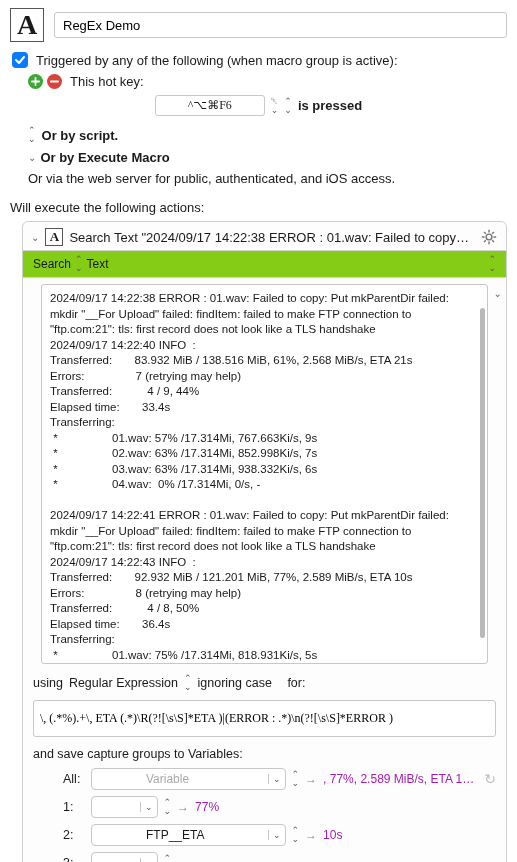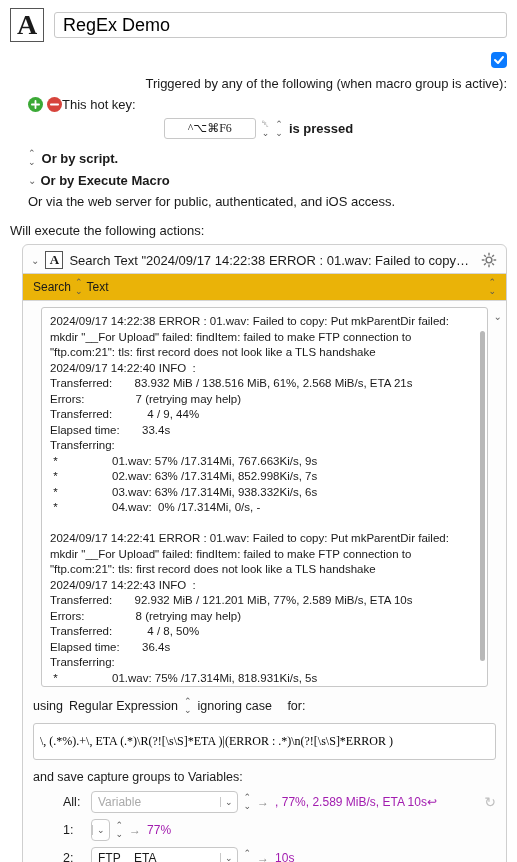--- a/index.html
+++ b/index.html
@@ -18,38 +18,38 @@
     border: 1px solid #555;
     display: flex; align-items: center; justify-content: center;
     font-family: Georgia, "Times New Roman", serif;
     font-size: 28px; font-weight: 600;
   }
   .title-input {
     flex: 1;
     border: 1px solid #c8c8c8;
     border-radius: 3px;
     padding: 12px 8px;
-    font-size: 18px;
+    font-size: 13px;
     height: 24px;
   }
-  .trigger-row { display: flex; align-items: flex-end; gap: 8px; margin: 10px 0 6px 2px; flex-direction: column; }
+  .trigger-row { display: flex; align-items: center; gap: 8px; margin: 10px 0 6px 2px; }
   .checkbox {
     width: 16px; height: 16px; border-radius: 4px;
     background: #0a7aff; display: inline-flex;
     align-items: center; justify-content: center;
   }
   .checkbox svg { width: 12px; height: 12px; }
   .plusminus { display: flex; gap: 4px; margin-left: 18px; align-items: center; }
   .circ { width: 15px; height: 15px; border-radius: 50%; display:inline-flex; align-items:center; justify-content:center; }
   .circ.plus { background:#3ba936;} .circ.minus{background:#d7443c;}
   .circ svg { width:9px; height:9px;}
-  .hotkey-row { display:flex; align-items:center; margin: 4px 0 6px 0px;}
+  .hotkey-row { display:flex; align-items:center; gap:8px; margin: 4px 0 6px 0px;}
   .hotkey-center { display:flex; align-items:center; gap:6px; justify-content:center; margin:6px 0 10px 0;}
   .hotkey-box {
-    width: 92px; text-align:center;
+    width: 110px; text-align:center;
     border:1px solid #c8c8c8; border-radius:3px;
     padding:2px 0; font-size:12px; font-family: -apple-system;
   }
   .chev { font-size:9px; color:#555; line-height:1; display:inline-block;}
   .chev-stack { display:inline-flex; flex-direction:column; gap:0; line-height:7px;}
   .sect { margin: 6px 0 6px 18px; display:flex; align-items:center; gap:4px;}
   .sect .chev-stack { margin-right:2px;}
   .bold { font-weight:600; }
   .subline { margin: 6px 0 0 18px; }
   .exec-line { margin: 14px 0 6px 0; }
@@ -67,21 +67,21 @@
   .disclose { font-size:10px; color:#666;}
   .mini-icon {
     width:18px; height:18px; border:1px solid #555;
     display:inline-flex; align-items:center; justify-content:center;
     font-family: Georgia, serif; font-size:13px; font-weight:600; background:#fff;
   }
   .action-title { flex:1; font-size:13px; white-space:nowrap; overflow:hidden; text-overflow:ellipsis; }
   .gear { width:18px; height:18px; }
   .toolbar-row {
     display:flex; align-items:flex-end; padding: 4px 10px 4px 10px;
-    background: #eab308; border-top:1px solid #d5d5d5; border-bottom:1px solid #d5d5d5;
+    background: #84cc16; border-top:1px solid #d5d5d5; border-bottom:1px solid #d5d5d5;
     font-size:12px;
   }
   .toolbar-row .left { display:flex; align-items:center; gap:4px;}
   .toolbar-row .right { margin-left:auto; display:flex; align-items:center; gap:4px;}
   .text-block-wrap { position:relative; margin: 6px 18px; }
   .text-block {
     border:1px solid #c8c8c8; border-radius:3px;
     padding:6px 8px;
     font-size:11.5px; line-height:1.35;
     font-family: -apple-system, "Helvetica Neue", Arial, sans-serif;
@@ -99,21 +99,21 @@
     margin: 4px 10px; display:block; width: calc(100% - 20px);
     border:1px solid #c8c8c8; border-radius:3px;
     padding:10px 6px; font-size:12px; font-family: -apple-system;
   }
   .cap-label { padding: 6px 10px 4px 10px; font-size:12.5px;}
   .cap-row { display:flex; align-items:center; gap:6px; padding: 3px 10px 3px 40px; font-size:12.5px;}
   .cap-row .idx { width:22px; text-align:left; }
   .combo {
     display:inline-flex; align-items:center;
     border:1px solid #c8c8c8; border-radius:4px;
-    height:22px; background:#fff;
+    height:22px; background:#fff;padding-left:48px;
   }
   .combo .val { padding:0 6px; min-width:128px; font-size:12px; overflow:hidden; text-overflow:ellipsis; white-space:nowrap;}
   .combo .val.placeholder { color:#aaa; }
   .combo .btn { border-left:1px solid #c8c8c8; padding:0 4px; color:#555; font-size:9px;}
   .arrow { color:#888; font-size:12px;}
   .preview { color:#a21caf; font-size:12px; overflow:hidden; text-overflow:ellipsis; white-space:nowrap; flex:1;}
   .loop-icon { color:#bfbfbf; font-size:14px;}
 </style>
 </head>
 <body>

